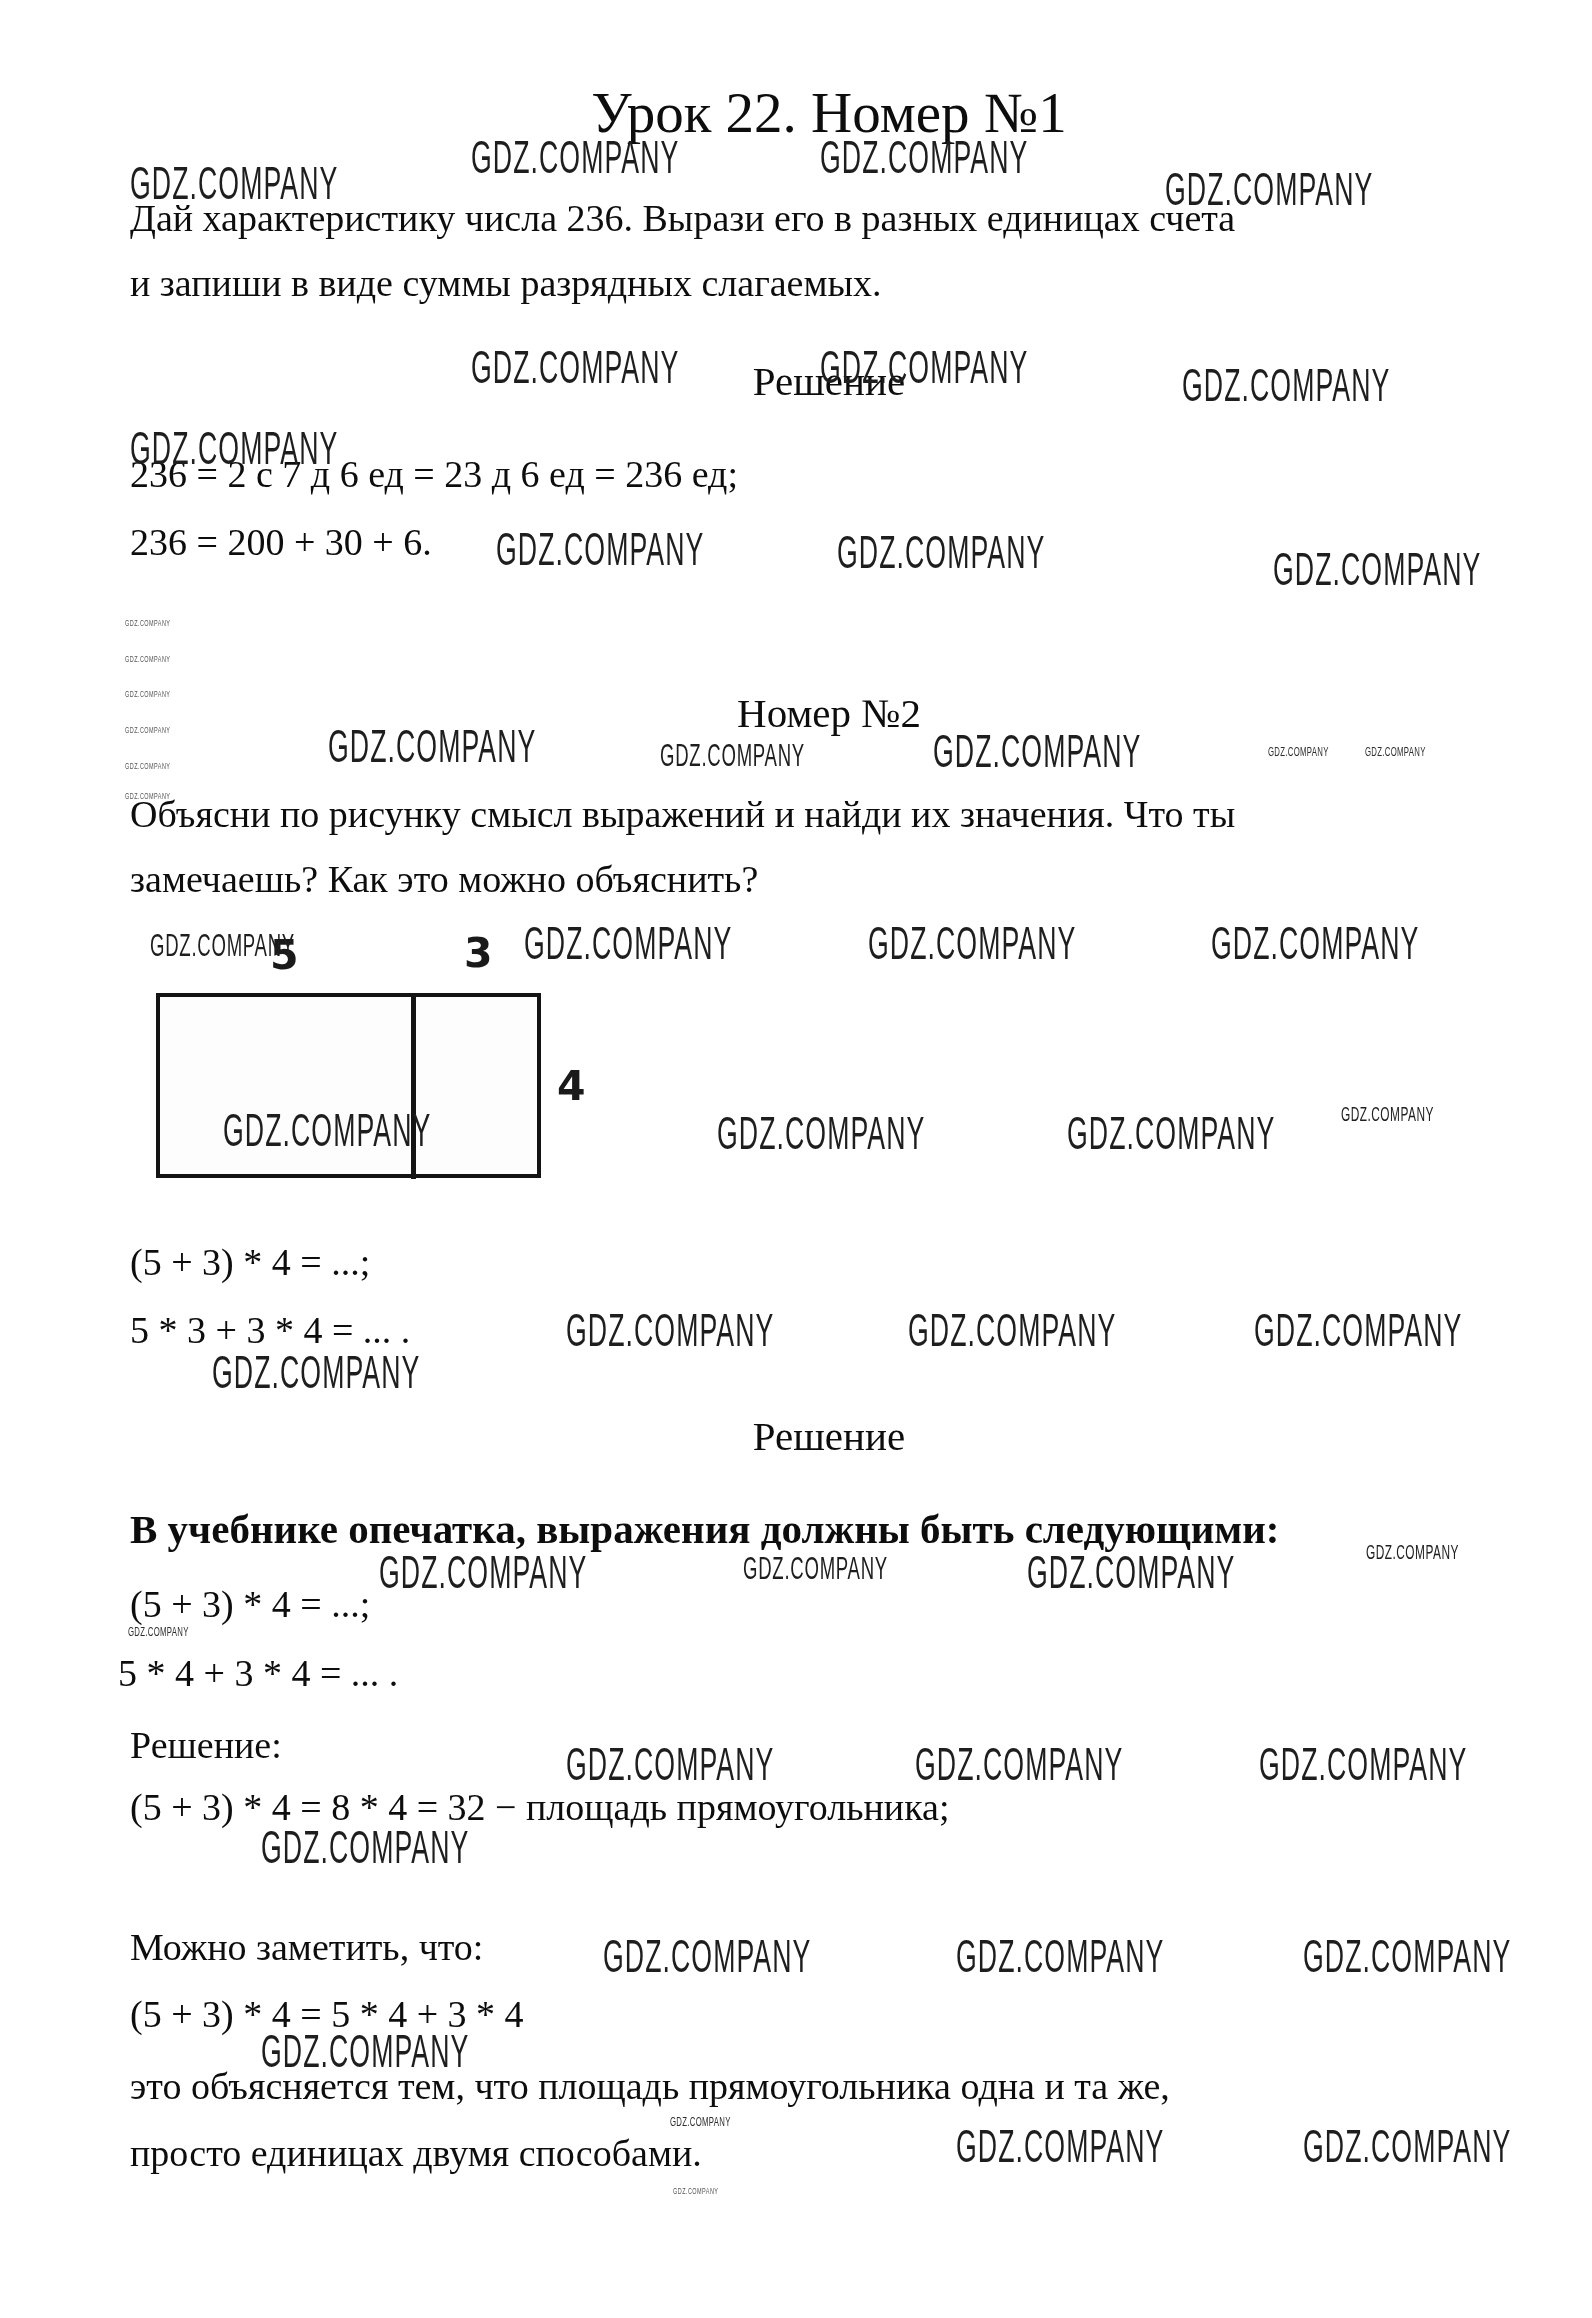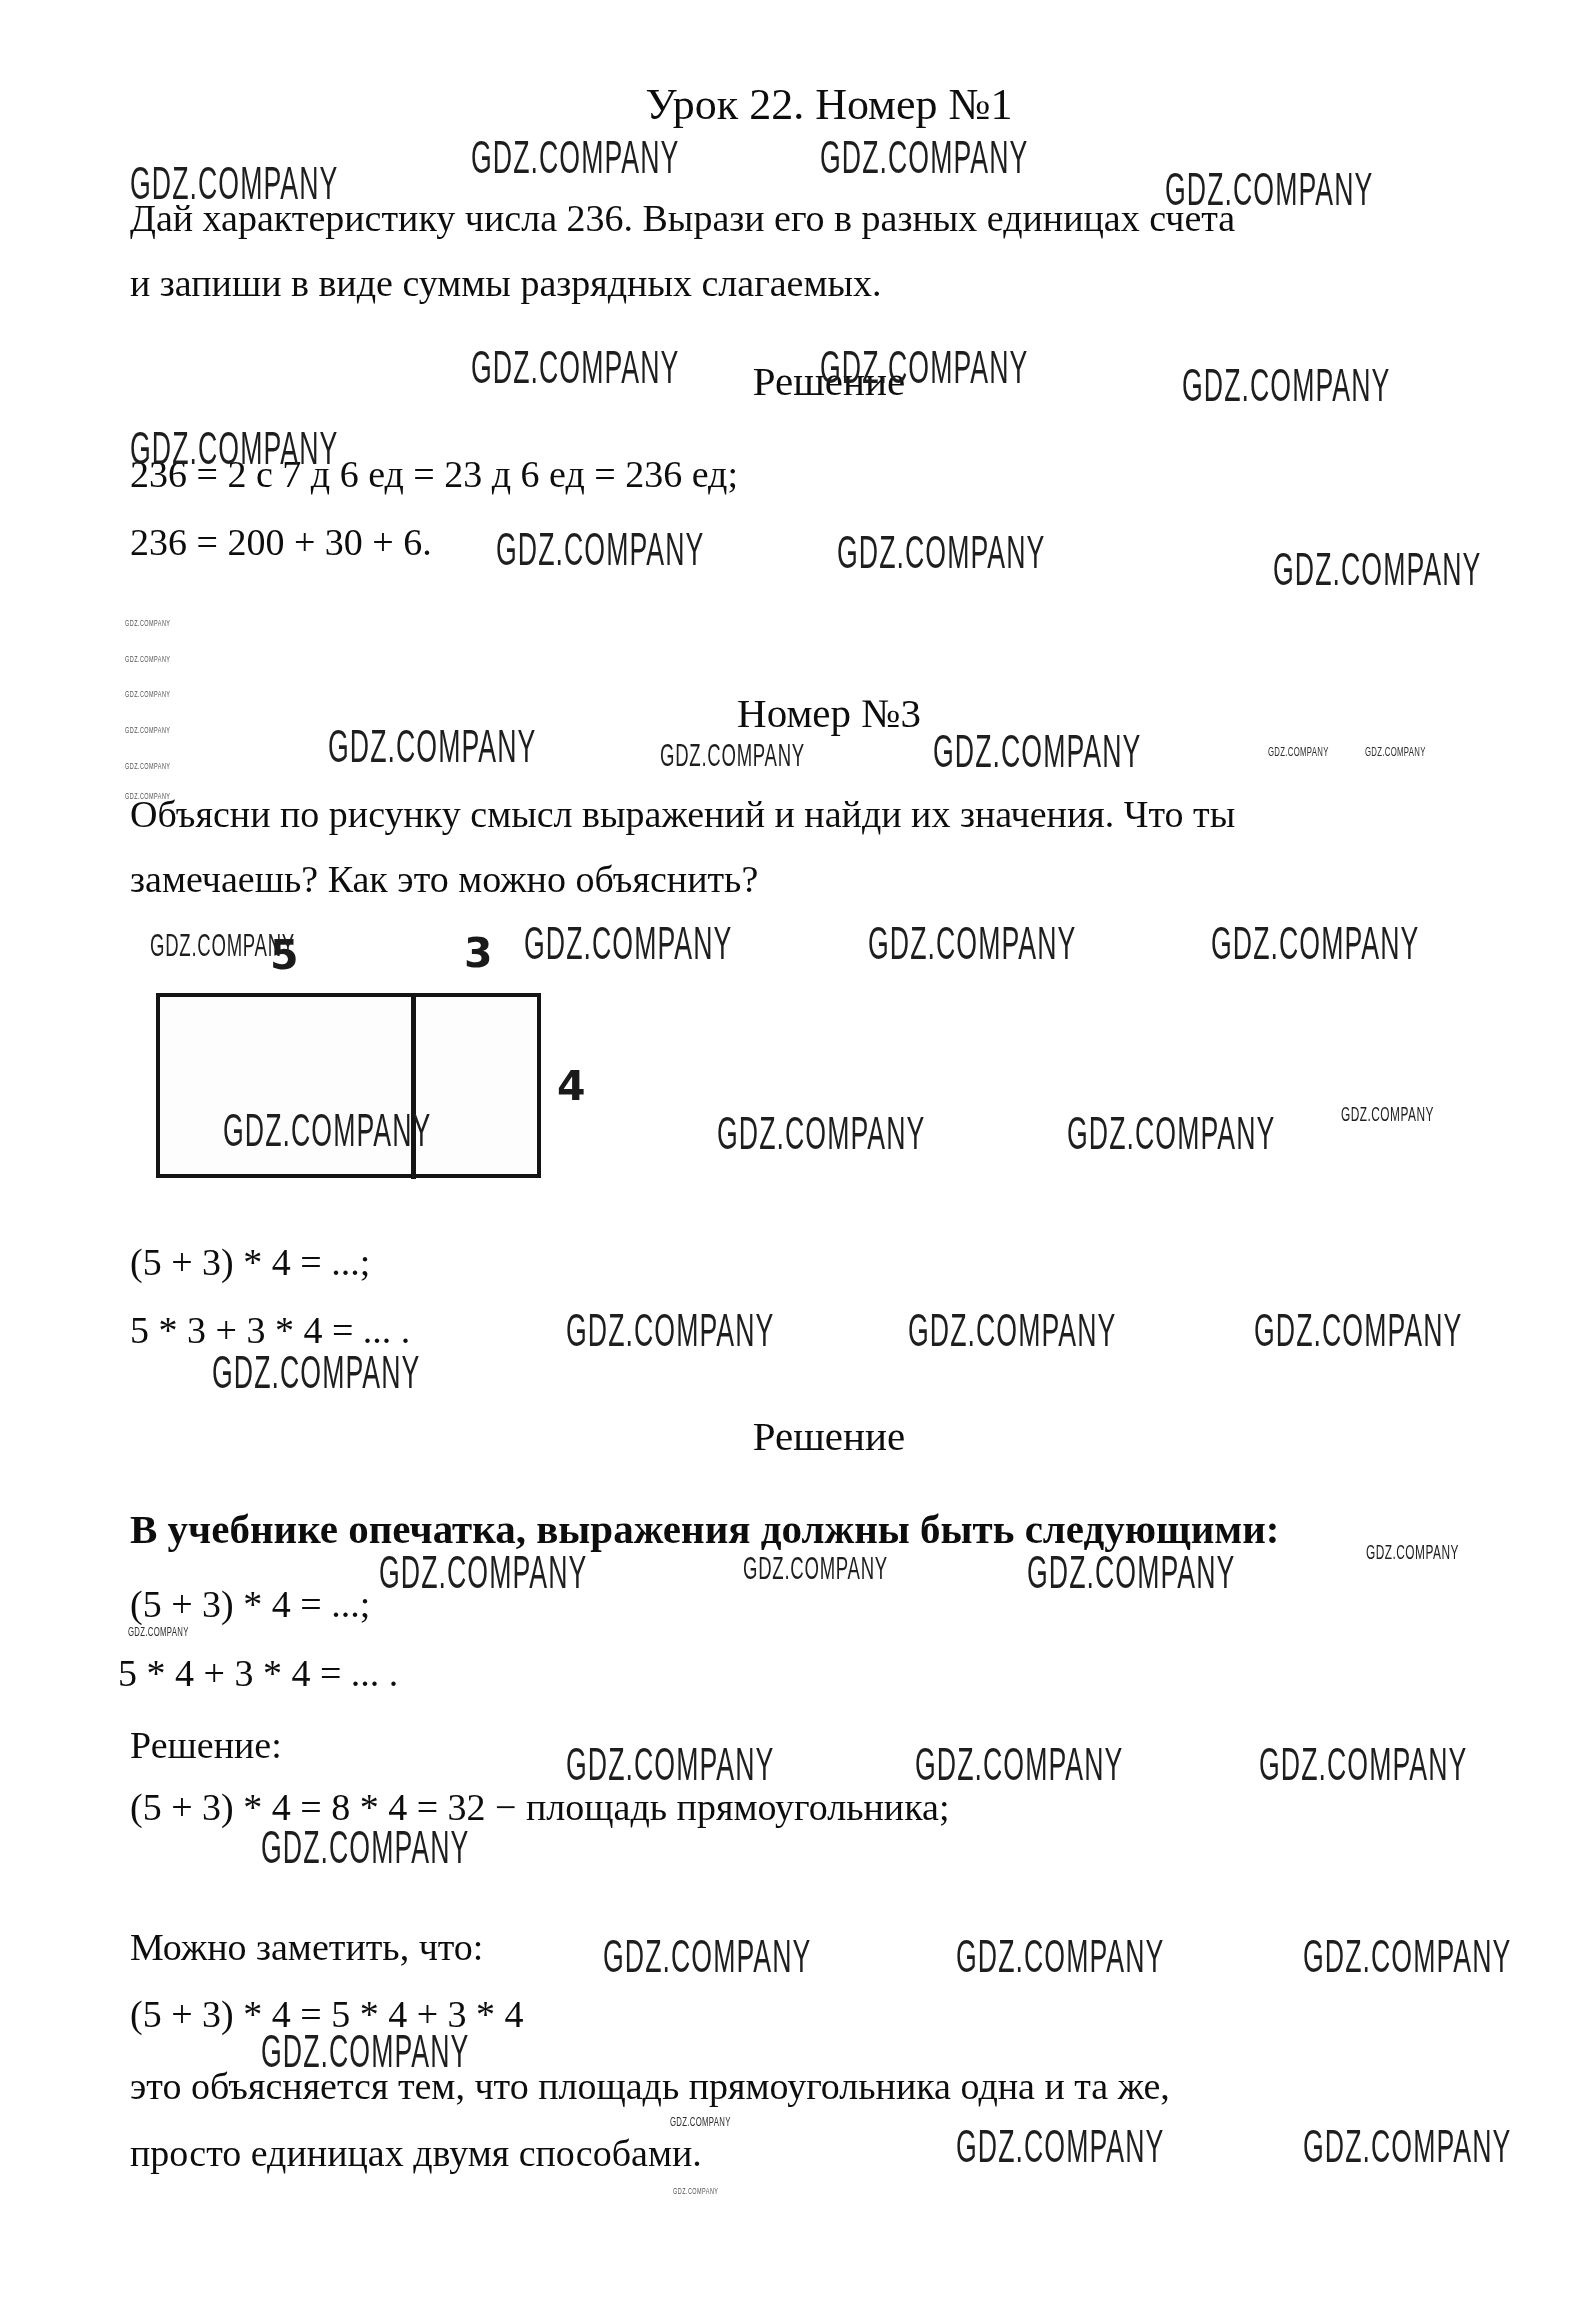--- a/index.html
+++ b/index.html
@@ -15,21 +15,21 @@
   
   .tline {
     position:absolute;
     font-family:"Liberation Serif", serif;
     font-size:38px;
     line-height:1.2;
     white-space:nowrap;
     color:#0d0d0d;
   }
   .center-line { left:66px; right:0; text-align:center; }
-  .h-title   { font-size:44px; }
+  .h-title   { font-size:57px; }
   .h-section { font-size:41px; }
   .bold-line { font-weight:700; font-size:41px; }
   
   .wm {
     position:absolute;
     font-family:"Liberation Sans", sans-serif;
     font-weight:400;
     color:#1e1e1e;
     white-space:nowrap;
     letter-spacing:0.04em;
@@ -73,21 +73,21 @@
   <div class="tline center-line h-title" style="top:79px">Урок 22. Номер №1</div>
 
   <div class="tline" style="left:130px; top:196px">Дай характеристику числа 236. Вырази его в разных единицах счета</div>
   <div class="tline" style="left:130px; top:261px">и запиши в виде суммы разрядных слагаемых.</div>
 
   <div class="tline center-line h-section" style="top:357px">Решение</div>
 
   <div class="tline" style="left:130px; top:452px">236 = 2 с 7 д 6 ед = 23 д 6 ед = 236 ед;</div>
   <div class="tline" style="left:130px; top:520px">236 = 200 + 30 + 6.</div>
 
-  <div class="tline center-line h-section" style="top:689px">Номер №3</div>
+  <div class="tline center-line h-section" style="top:689px">Номер №2</div>
 
   <div class="tline" style="left:130px; top:857px">замечаешь? Как это можно объяснить?</div>
   <div class="tline" style="left:130px; top:792px">Объясни по рисунку смысл выражений и найди их значения. Что ты</div>
 
   <div>
     <div class="dlabel" style="left:270px; top:935px">5</div>
     <div class="dlabel" style="left:464px; top:933px">3</div>
     <div class="rect-outer"></div>
     <div class="rect-divider"></div>
     <div class="dlabel" style="left:557px; top:1066px">4</div>

